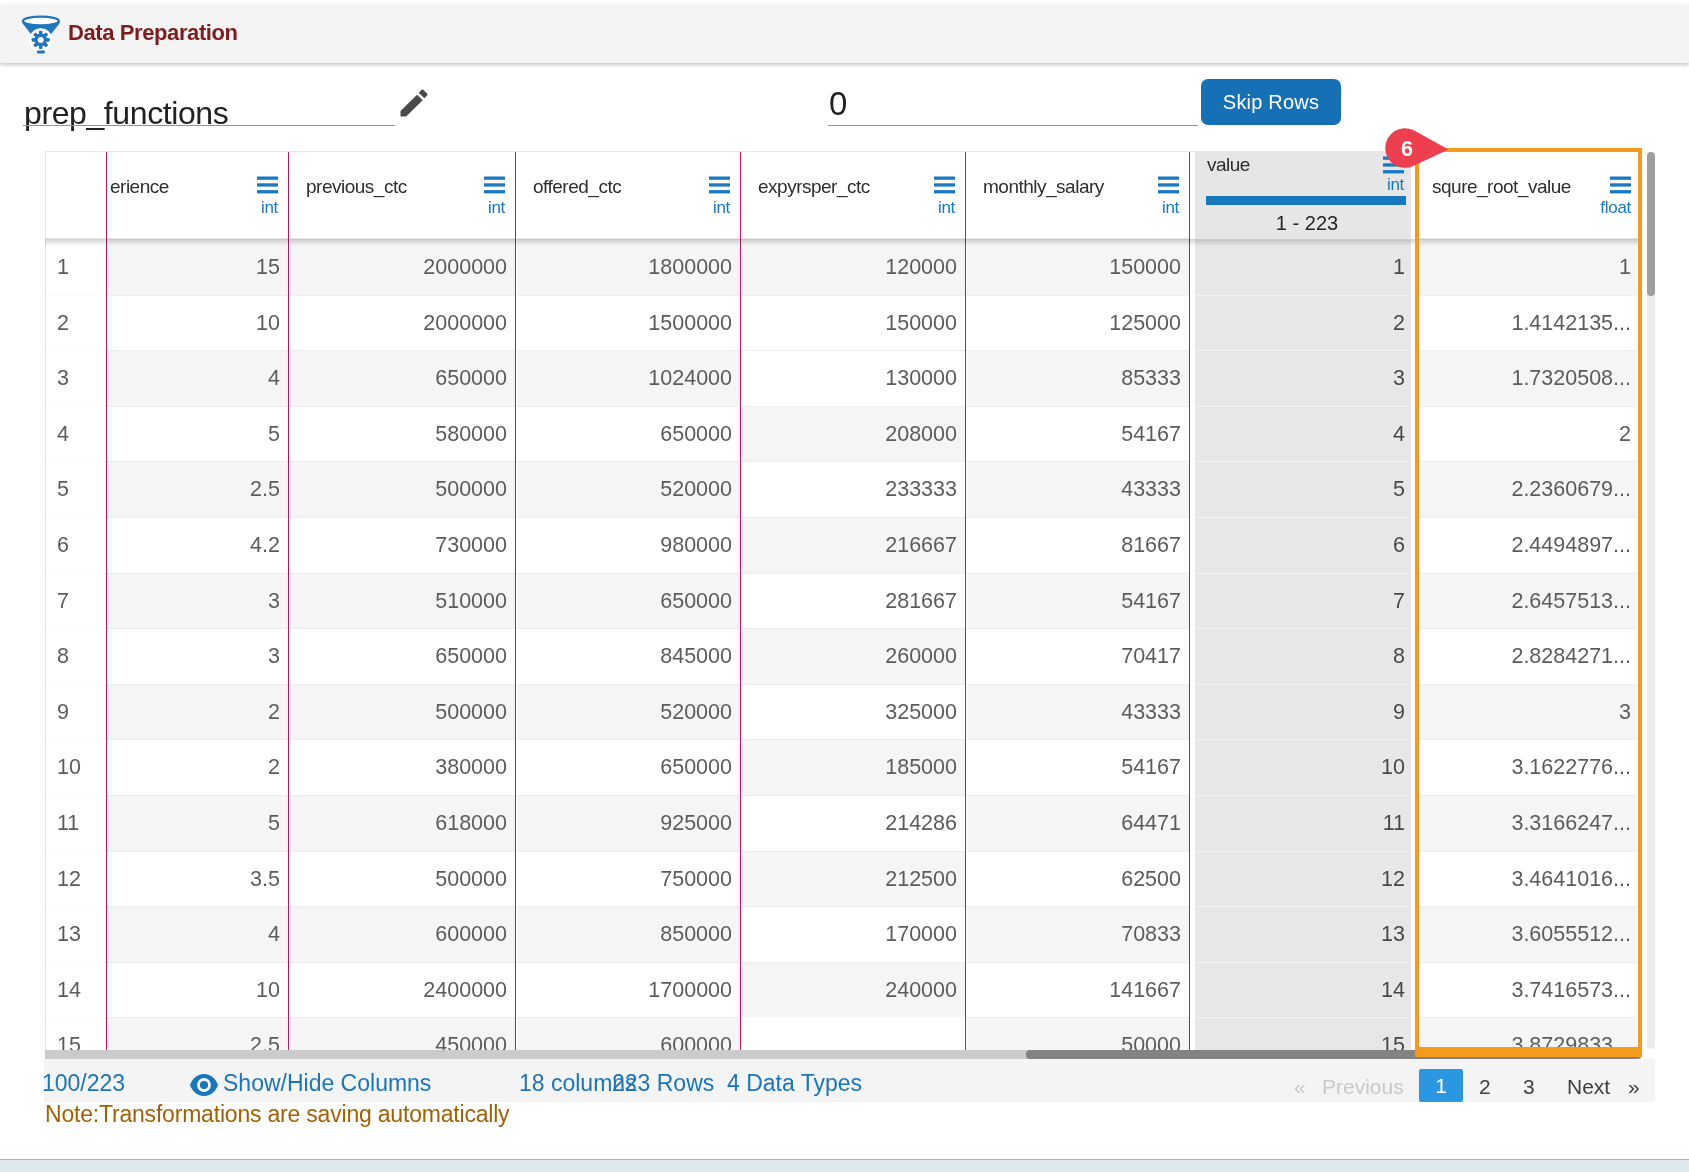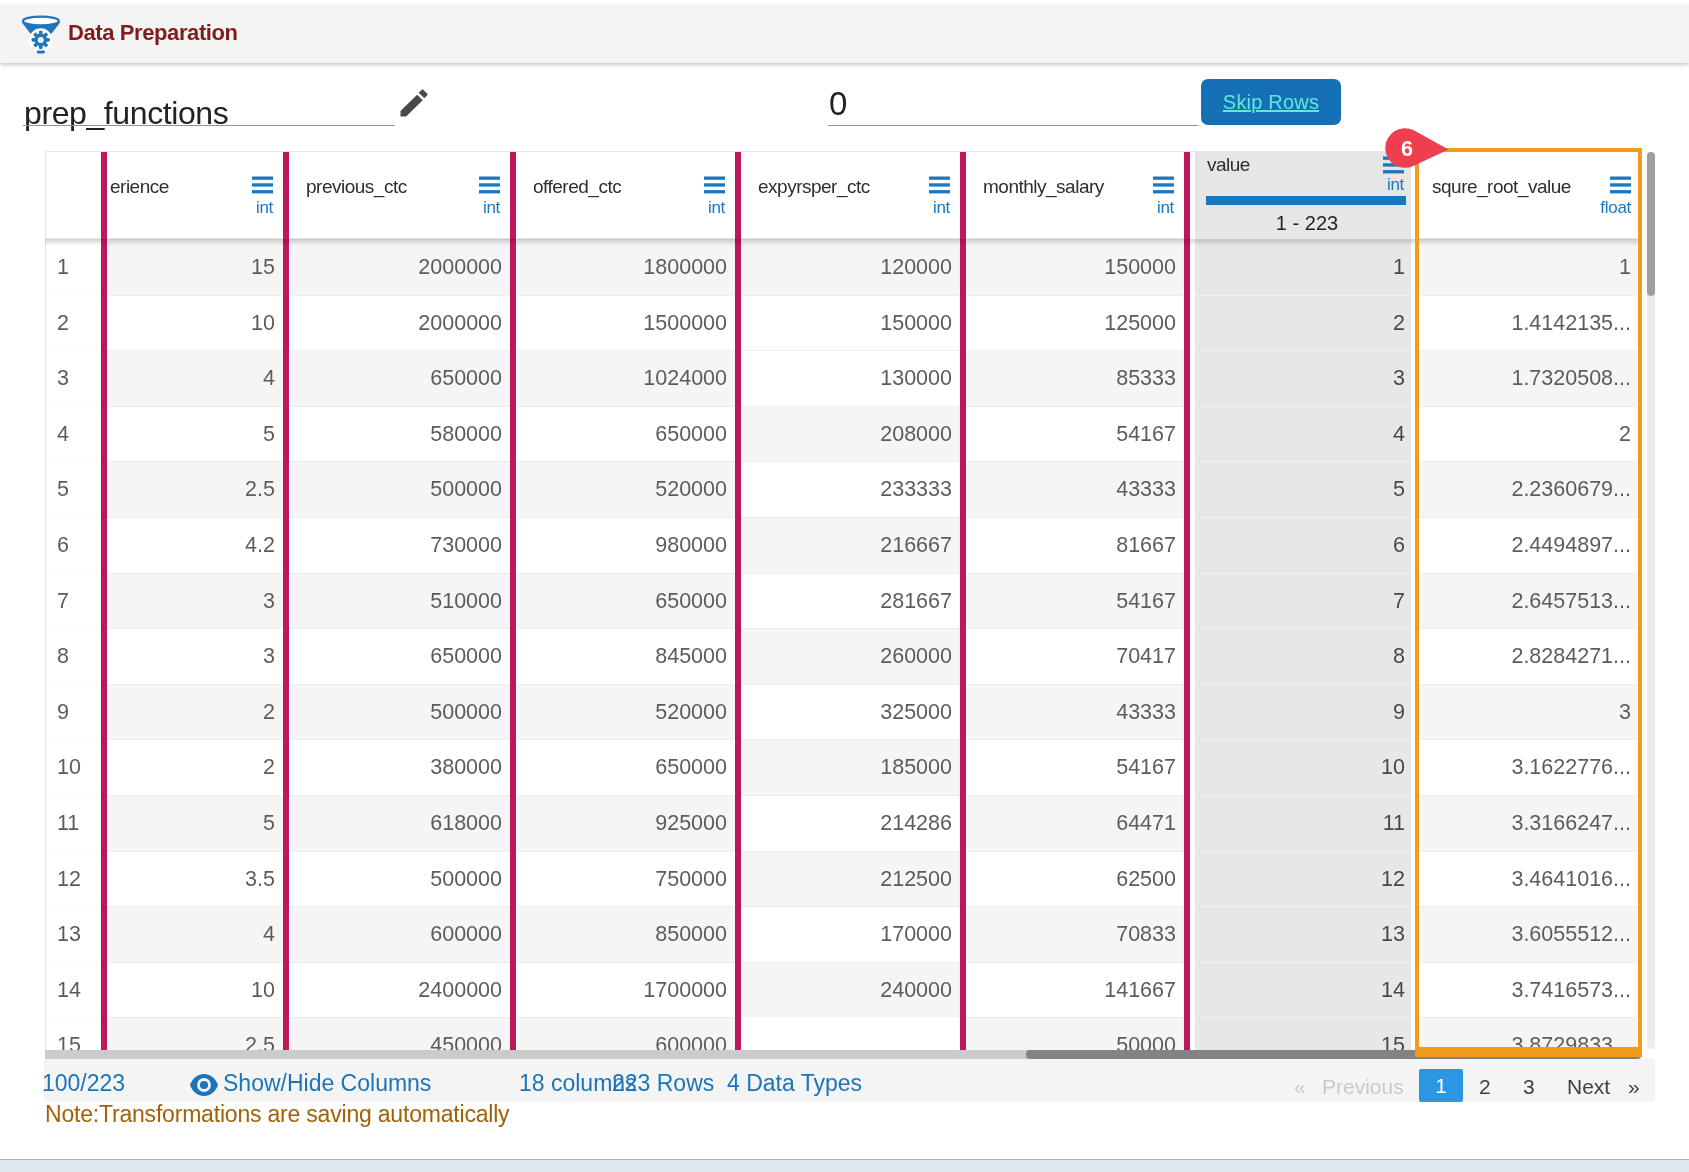--- a/index.html
+++ b/index.html
@@ -1,22 +1,22 @@
 <!DOCTYPE html>
 <html><head><meta charset="utf-8"><style>
 *{margin:0;padding:0;box-sizing:border-box;}
 html,body{width:1689px;height:1172px;background:#fff;overflow:hidden;}
 body{font-family:"Liberation Sans",sans-serif;position:relative;}
 .abs{position:absolute;}
 .apphdr{position:absolute;left:0;top:4px;width:1689px;height:59px;background:#f4f4f4;box-shadow:0 2px 4px rgba(0,0,0,0.22);}
 .apptitle{position:absolute;left:68px;top:20px;font-size:22px;font-weight:bold;color:#7f1d1d;letter-spacing:-0.4px;}
 .inptxt{position:absolute;color:#222;}
 .uline{position:absolute;height:1px;background:#949494;}
-.btn{position:absolute;left:1201px;top:79px;width:140px;height:46px;background:#1670b5;border-radius:7px;color:#5eead4;font-size:20px;text-align:center;line-height:46px;letter-spacing:0.2px;text-decoration:underline;}
-.col{position:absolute;top:151px;height:899px;background:#fff;overflow:hidden;border-right:6px solid #be185d;}
+.btn{position:absolute;left:1201px;top:79px;width:140px;height:46px;background:#1670b5;border-radius:7px;color:#ffffff;font-size:20px;text-align:center;line-height:46px;letter-spacing:0.2px;}
+.col{position:absolute;top:151px;height:899px;background:#fff;overflow:hidden;border-right:1px solid #be185d;}
 .chead{height:88px;background:#fff;position:relative;border-bottom:1px solid #e6e6e6;}
 .ctitle{position:absolute;left:16px;top:25px;font-size:19px;color:#2e2e2e;letter-spacing:-0.5px;white-space:nowrap;}
 .hb{position:absolute;right:10px;top:25px;}
 .ctype{position:absolute;right:10px;top:47px;font-size:17px;color:#1878c2;letter-spacing:-0.3px;}
 .cell{height:55.6px;line-height:55.6px;font-size:21.5px;color:#5c5c5c;text-align:right;padding-right:8px;border-top:1px solid #ededed;white-space:nowrap;}
 .cell.odd{background:#f5f5f5;}
 .cell:first-of-type{border-top:none;}
 .numcell{text-align:left;padding-left:12px;color:#5c5c5c;background:#fff !important;border-top:1px solid #fafafa !important;}
 .valcell{background:#e7e7e7 !important;border-top:1px solid #f3f3f3;color:#484848;padding-right:6px;}
 .sqcell{padding-right:6px;}

